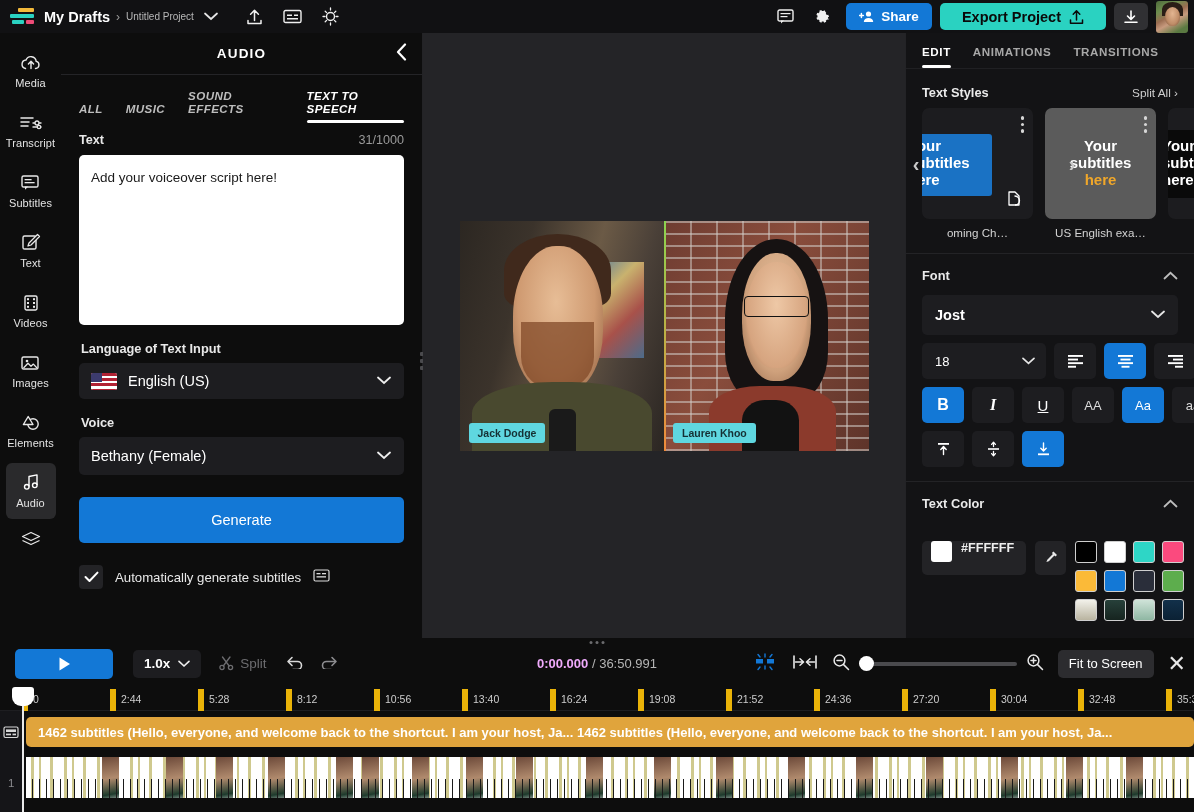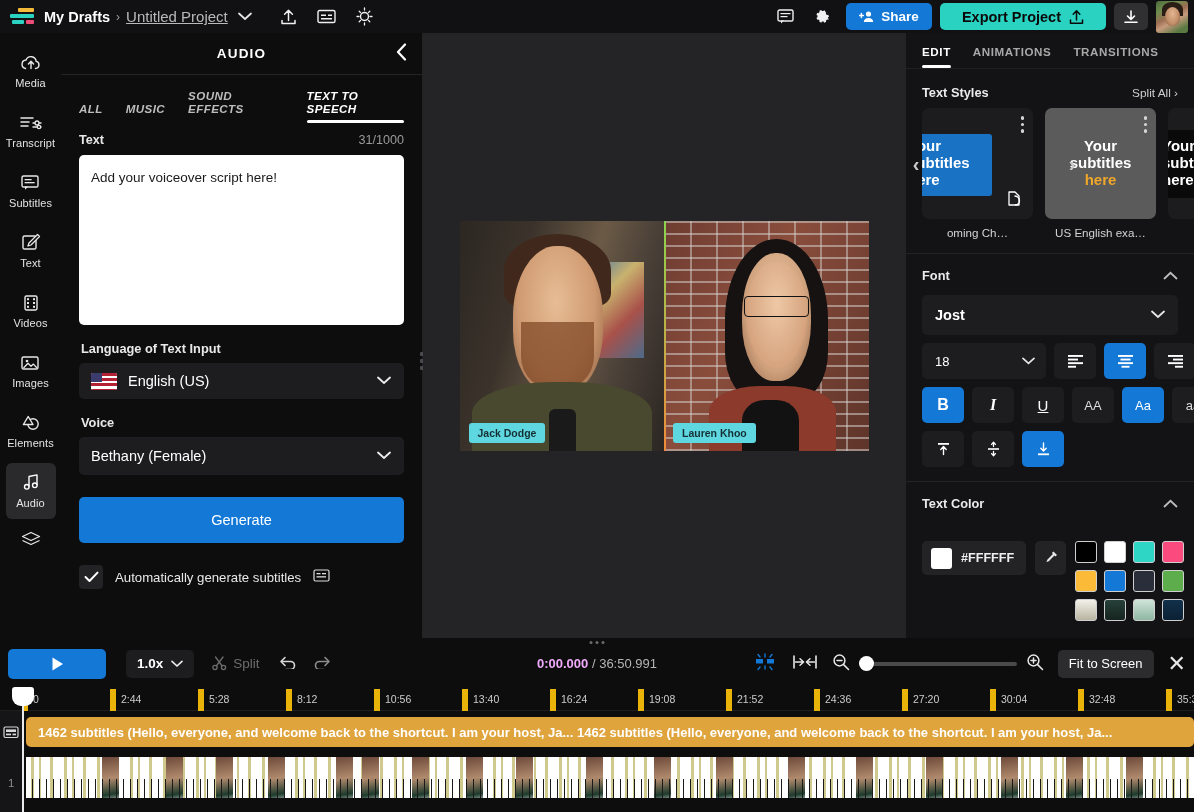--- a/index.html
+++ b/index.html
@@ -19,21 +19,21 @@
   }
   .logo { width: 26px; height: 22px; position: relative; margin-right: 8px; flex:0 0 26px;}
   .logo i { position: absolute; display: block; border-radius: 1px; }
   .logo .b1 { background:#f2b93b; left:8px; top:2px; width:16px; height:4px; }
   .logo .b2 { background:#2ad2c1; left:0px; top:8px; width:24px; height:4px; }
   .logo .b3 { background:#2ad2c1; left:2px; top:14px; width:12px; height:4px; }
   .logo .b4 { background:#ef4c78; left:16px; top:14px; width:8px; height:4px; }
 
   .crumb { font-size: 14.5px; font-weight: bold; color:#fff; }
   .crumb-sep { color:#9a9a9a; font-size:12px; margin:0 6px; }
-  .crumb-proj { font-size: 15px; color:#b9b9b9;text-decoration:underline; }
+  .crumb-proj { font-size: 10px; color:#b9b9b9; }
   .chev-down { margin-left:10px; color:#e6e6e6; font-size:13px; line-height:1; display:inline-block; }
 
   .tb-icon { width:30px; height:30px; display:flex; align-items:center; justify-content:center; color:#f0f0f0; margin-left:8px; border-radius:4px;}
   .tb-icon svg { display:block; }
 
   .topbar-right { position:absolute; right:6px; top:0; height:33px; display:flex; align-items:center; }
   .btn-share {
     background:#1378d6; color:#fff; font-weight:bold; font-size:13.5px;
     height:27px; border-radius:5px; display:flex; align-items:center; gap:6px;
     padding: 0 13px; margin-left:8px;
@@ -200,32 +200,32 @@
   .size-sel .chev { position:absolute; right:11px; font-size:12px; color:#e6e6e6; }
   .ib { width:42px; height:36px; background:#1d1d20; border-radius:5px; display:flex; align-items:center; justify-content:center; color:#fff; flex:0 0 42px; }
   .ib.on { background:#1378d6; }
   .ib b { font-size:16px; }
   .ib i.it { font-size:16px; font-weight:bold; font-style:italic; font-family:"Liberation Serif", serif; }
   .ib u { font-size:15px; }
   .ib .cs { font-size:13px; letter-spacing:0px; color:#ddd; }
   .ib.on .cs { color:#fff; }
 
   .color-area { padding: 6px 16px 0 16px; display:flex; align-items:flex-start; gap:9px; }
-  .hexbox { width:104px; height:34px; background:#232326; border-radius:5px; display:flex; align-items:center; gap:9px; padding:0 9px; flex:0 0 104px; }
+  .hexbox { width:104px; height:34px; background:#232326; border-radius:5px; display:flex; gap:9px; padding:0 9px; flex:0 0 104px; }
   .swatch-cur { width:21px; height:21px; background:#fff; border-radius:3px; }
   .hextext { font-size:12.6px; font-weight:bold; color:#eee; }
   .picker { width:31px; height:34px; background:#232326; border-radius:5px; display:flex; align-items:center; justify-content:center; flex:0 0 31px;}
   .swatches { display:grid; grid-template-columns:repeat(4,22px); gap:7px; margin-left:auto; }
   .sw { width:22px; height:22px; border-radius:3px; border:1.4px solid #cfcfcf; }
 
   
   .timeline { flex:0 0 174px; background:#0d0d0d; display:flex; flex-direction:column; position:relative; }
   .tl-grip { position:absolute; left:50%; top:3px; transform:translateX(-50%); display:flex; gap:3px; }
   .tl-grip i { width:3px; height:3px; border-radius:50%; background:#6b6b6e; display:block; }
-  .tl-controls { height:51px; display:flex; align-items:center; padding:0 8px; position:relative; }
+  .tl-controls { height:51px; display:flex; align-items:center; padding:0 15px; position:relative; }
   .play-btn { width:98px; height:30px; background:#1378d6; border-radius:5px; display:flex; align-items:center; justify-content:center; }
   .speed { margin-left:20px; height:28px; background:#1d1d20; border-radius:5px; display:flex; align-items:center; gap:8px; padding:0 11px; font-size:13.5px; font-weight:bold; }
   .split { margin-left:18px; display:flex; align-items:center; gap:6px; color:#6d6d70; font-size:13.5px; }
   .undo, .redo { margin-left:18px; color:#d8d8d8; }
   .redo { margin-left:16px; color:#8d8d90; }
   .tcode { position:absolute; left:50%; transform:translateX(-50%); font-size:13px; }
   .tcode b { font-weight:bold; color:#f0abfc; }
   .tcode span { color:#b5b5b5; }
   .tl-right { position:absolute; right:8px; display:flex; align-items:center; gap:14px; }
   .zoom-slider { width:158px; height:4px; background:#4a4a4d; border-radius:2px; position:relative; }

